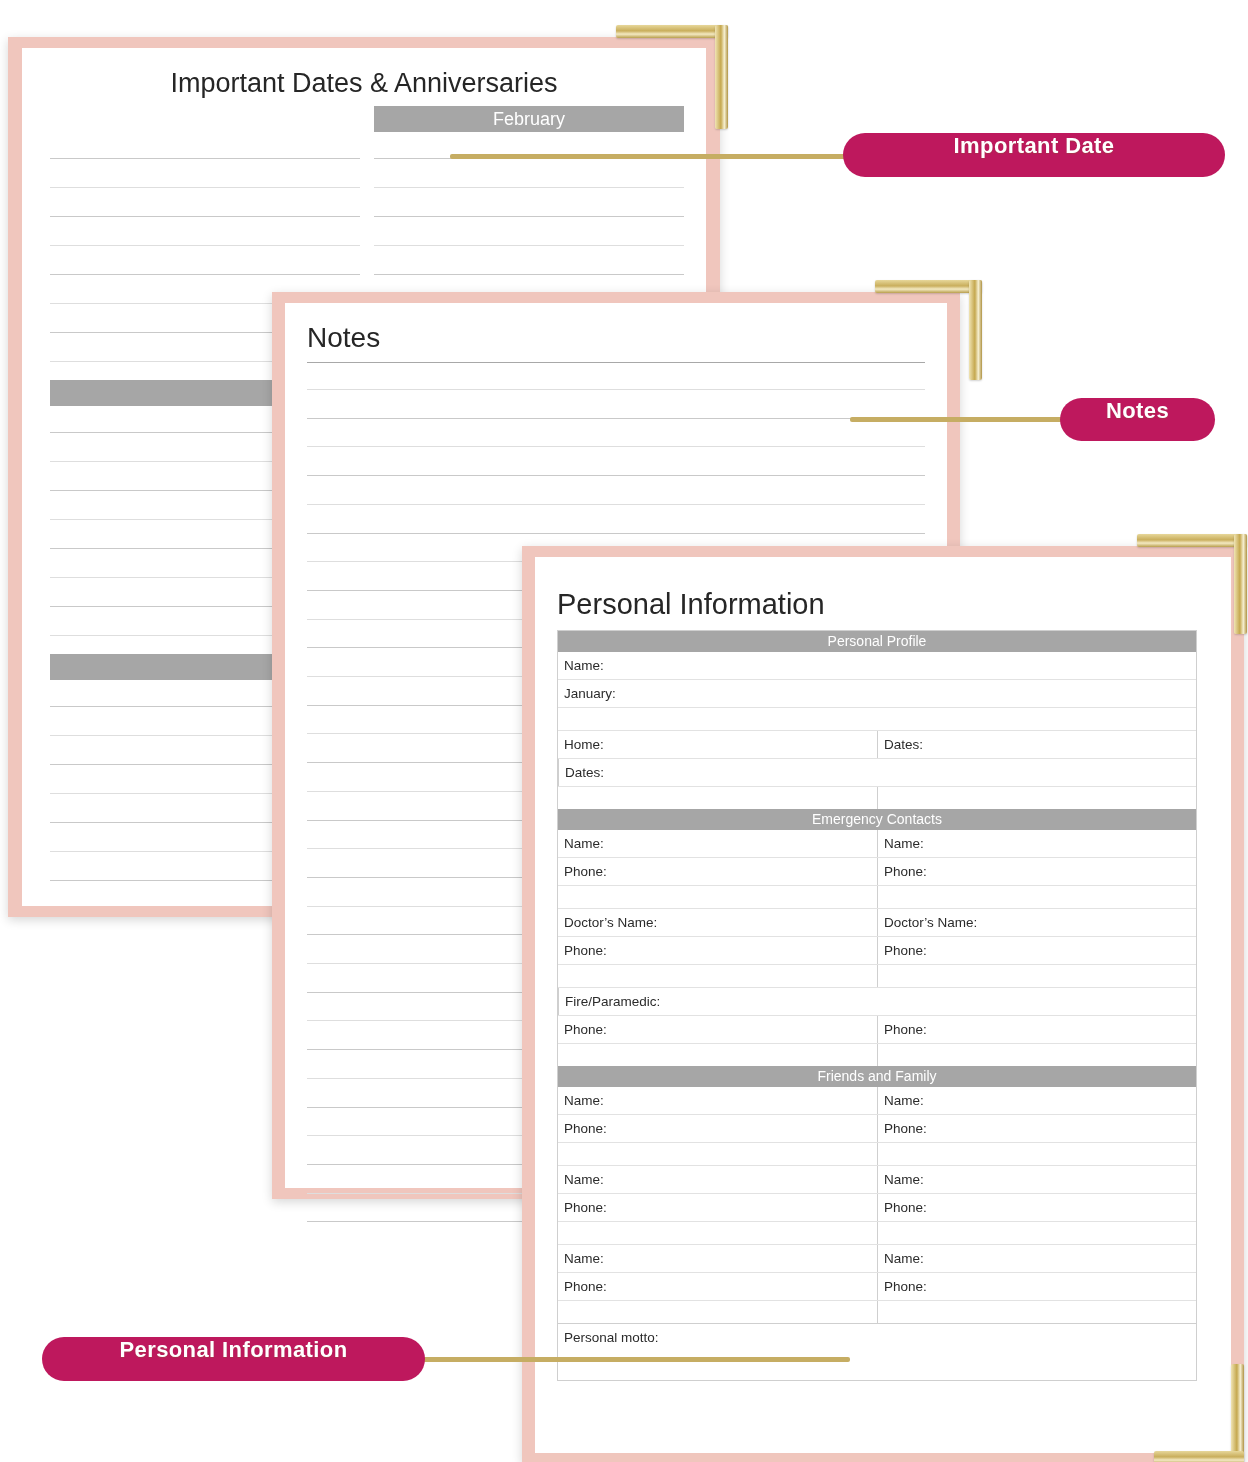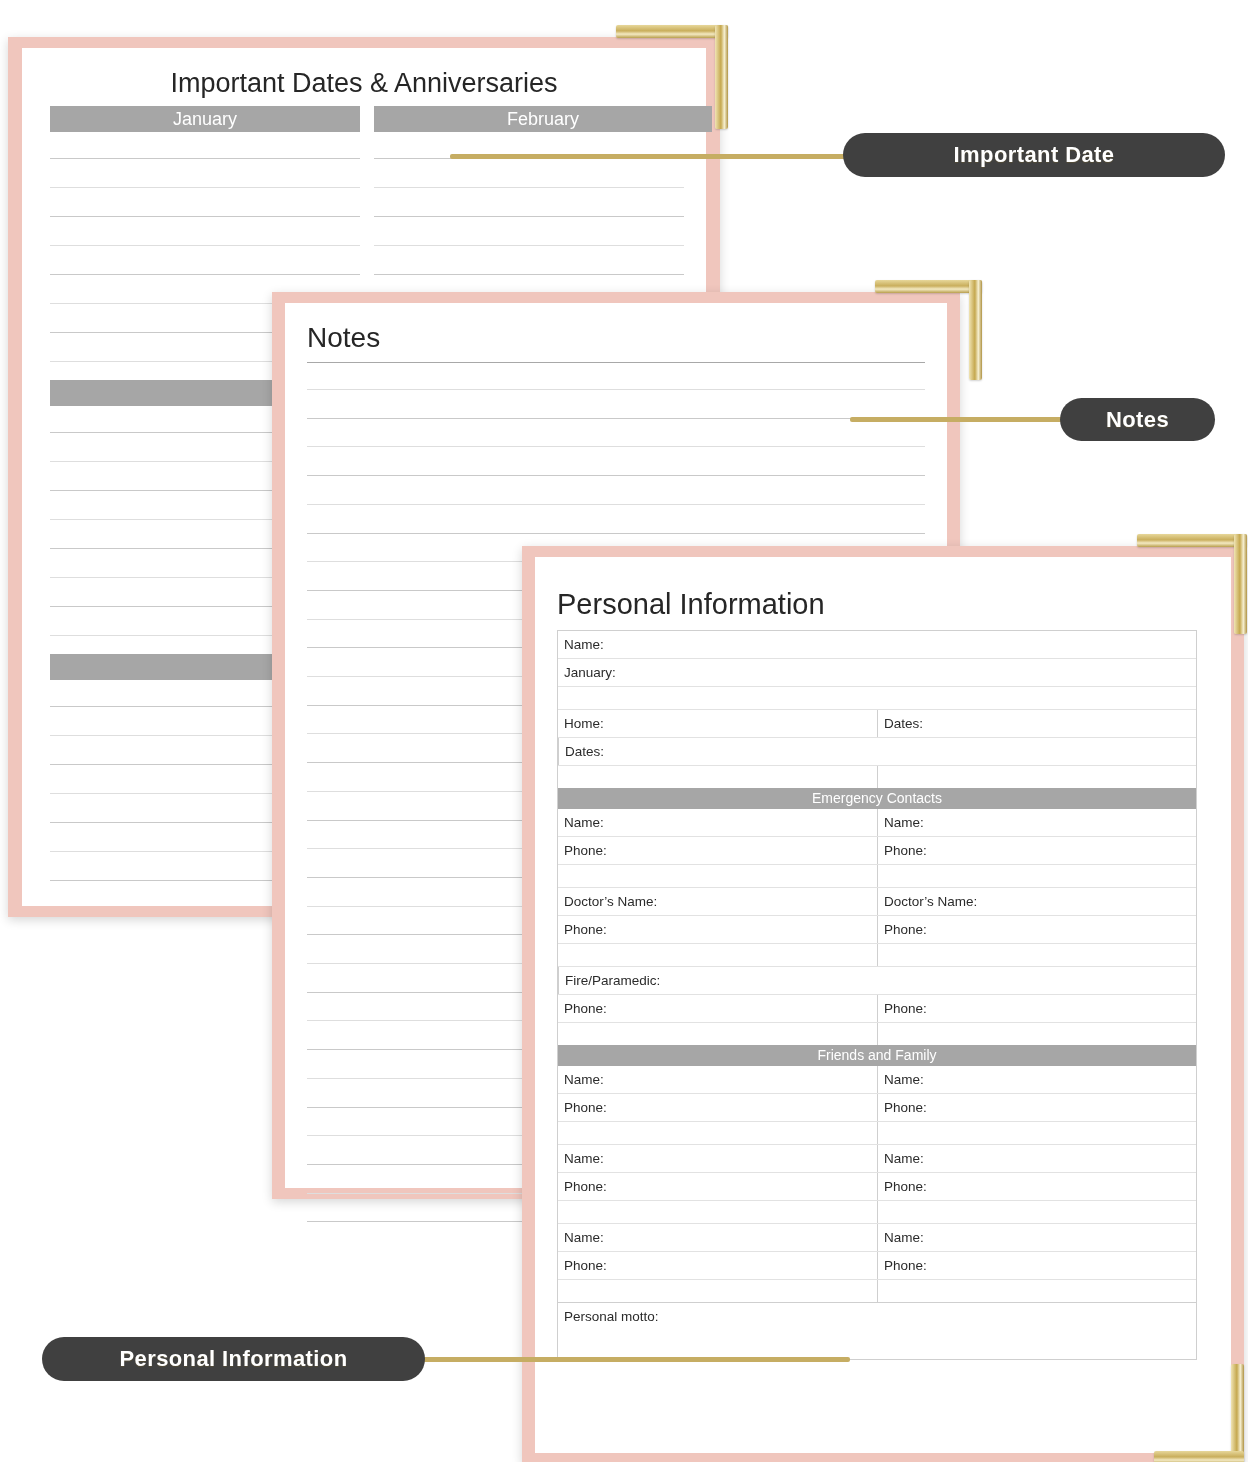--- a/index.html
+++ b/index.html
@@ -75,26 +75,26 @@
     border-radius:2px;
     box-shadow:0 1px 2px rgba(0,0,0,.18);
   }
   .clip .arm.v{
     background:linear-gradient(90deg,#f0e4b4 0%,#c5a84f 45%,#f6efd0 72%,#b09445 100%);
   }
 
   
   .badge{
     position:absolute;
-    background:#404040;
+    background:#be185d;
     border-radius:22px;
     color:#ffffff;
     font-weight:bold;
     display:flex;
-    align-items:center;
+    align-items:flex-start;
     justify-content:center;
     letter-spacing:.4px;
     text-shadow:0 1px 1px rgba(120,100,40,.35);
   }
   .leader{
     position:absolute;
     height:5px;
     background:#c6ad63;
     border-radius:2px;
   }
@@ -142,23 +142,22 @@
 </style>
 </head>
 <body>
 
 <div class="stage">
 
   <div class="page" id="page-dates">
     <div class="sheet">
       <div class="page-title" id="title-dates">Important Dates &amp; Anniversaries</div>
 
-      <div class="month-bar" style="left:28px;top:58px;width:310px;">January</div>
-
-      <div class="month-bar" style="left:352px;top:58px;width:338px;">February</div>
+
+      <div class="month-bar" style="left:352px;top:58px;width:310px;">February</div>
 
       <div class="month-bar" style="left:28px;top:332px;width:634px;">March</div>
 
       <div class="month-bar" style="left:28px;top:606px;width:634px;">May</div>
 
       <div id="dates-rules">
           <div class="rule" style="left: 28px; top: 110px; width: 310px;"></div>
           <div class="rule" style="left: 352px; top: 110px; width: 310px;"></div>
           <div class="rule soft" style="left: 28px; top: 139px; width: 310px;"></div>
           <div class="rule soft" style="left: 352px; top: 139px; width: 310px;"></div>
@@ -238,20 +237,21 @@
     <div class="clip" style="left:603px;top:-12px;">
       <div class="arm" style="left:0;top:0;width:107px;height:13px;"></div>
       <div class="arm v" style="left:94px;top:0;width:13px;height:100px;"></div>
     </div>
   </div>
 
   <div class="page" id="page-personal">
     <div class="sheet">
       <div class="page-title" id="title-personal">Personal Information</div>
       <div class="pi-table" id="pi-table">
+          <div class="pi-section-head">Personal Profile</div>
           <div class="pi-row full first">
             <div class="pi-cell">Name:</div>
           </div>
           <div class="pi-row full">
             <div class="pi-cell">January:</div>
           </div>
           <div class="pi-row full spacer">
             <div class="pi-cell"></div>
           </div>
           <div class="pi-row">

